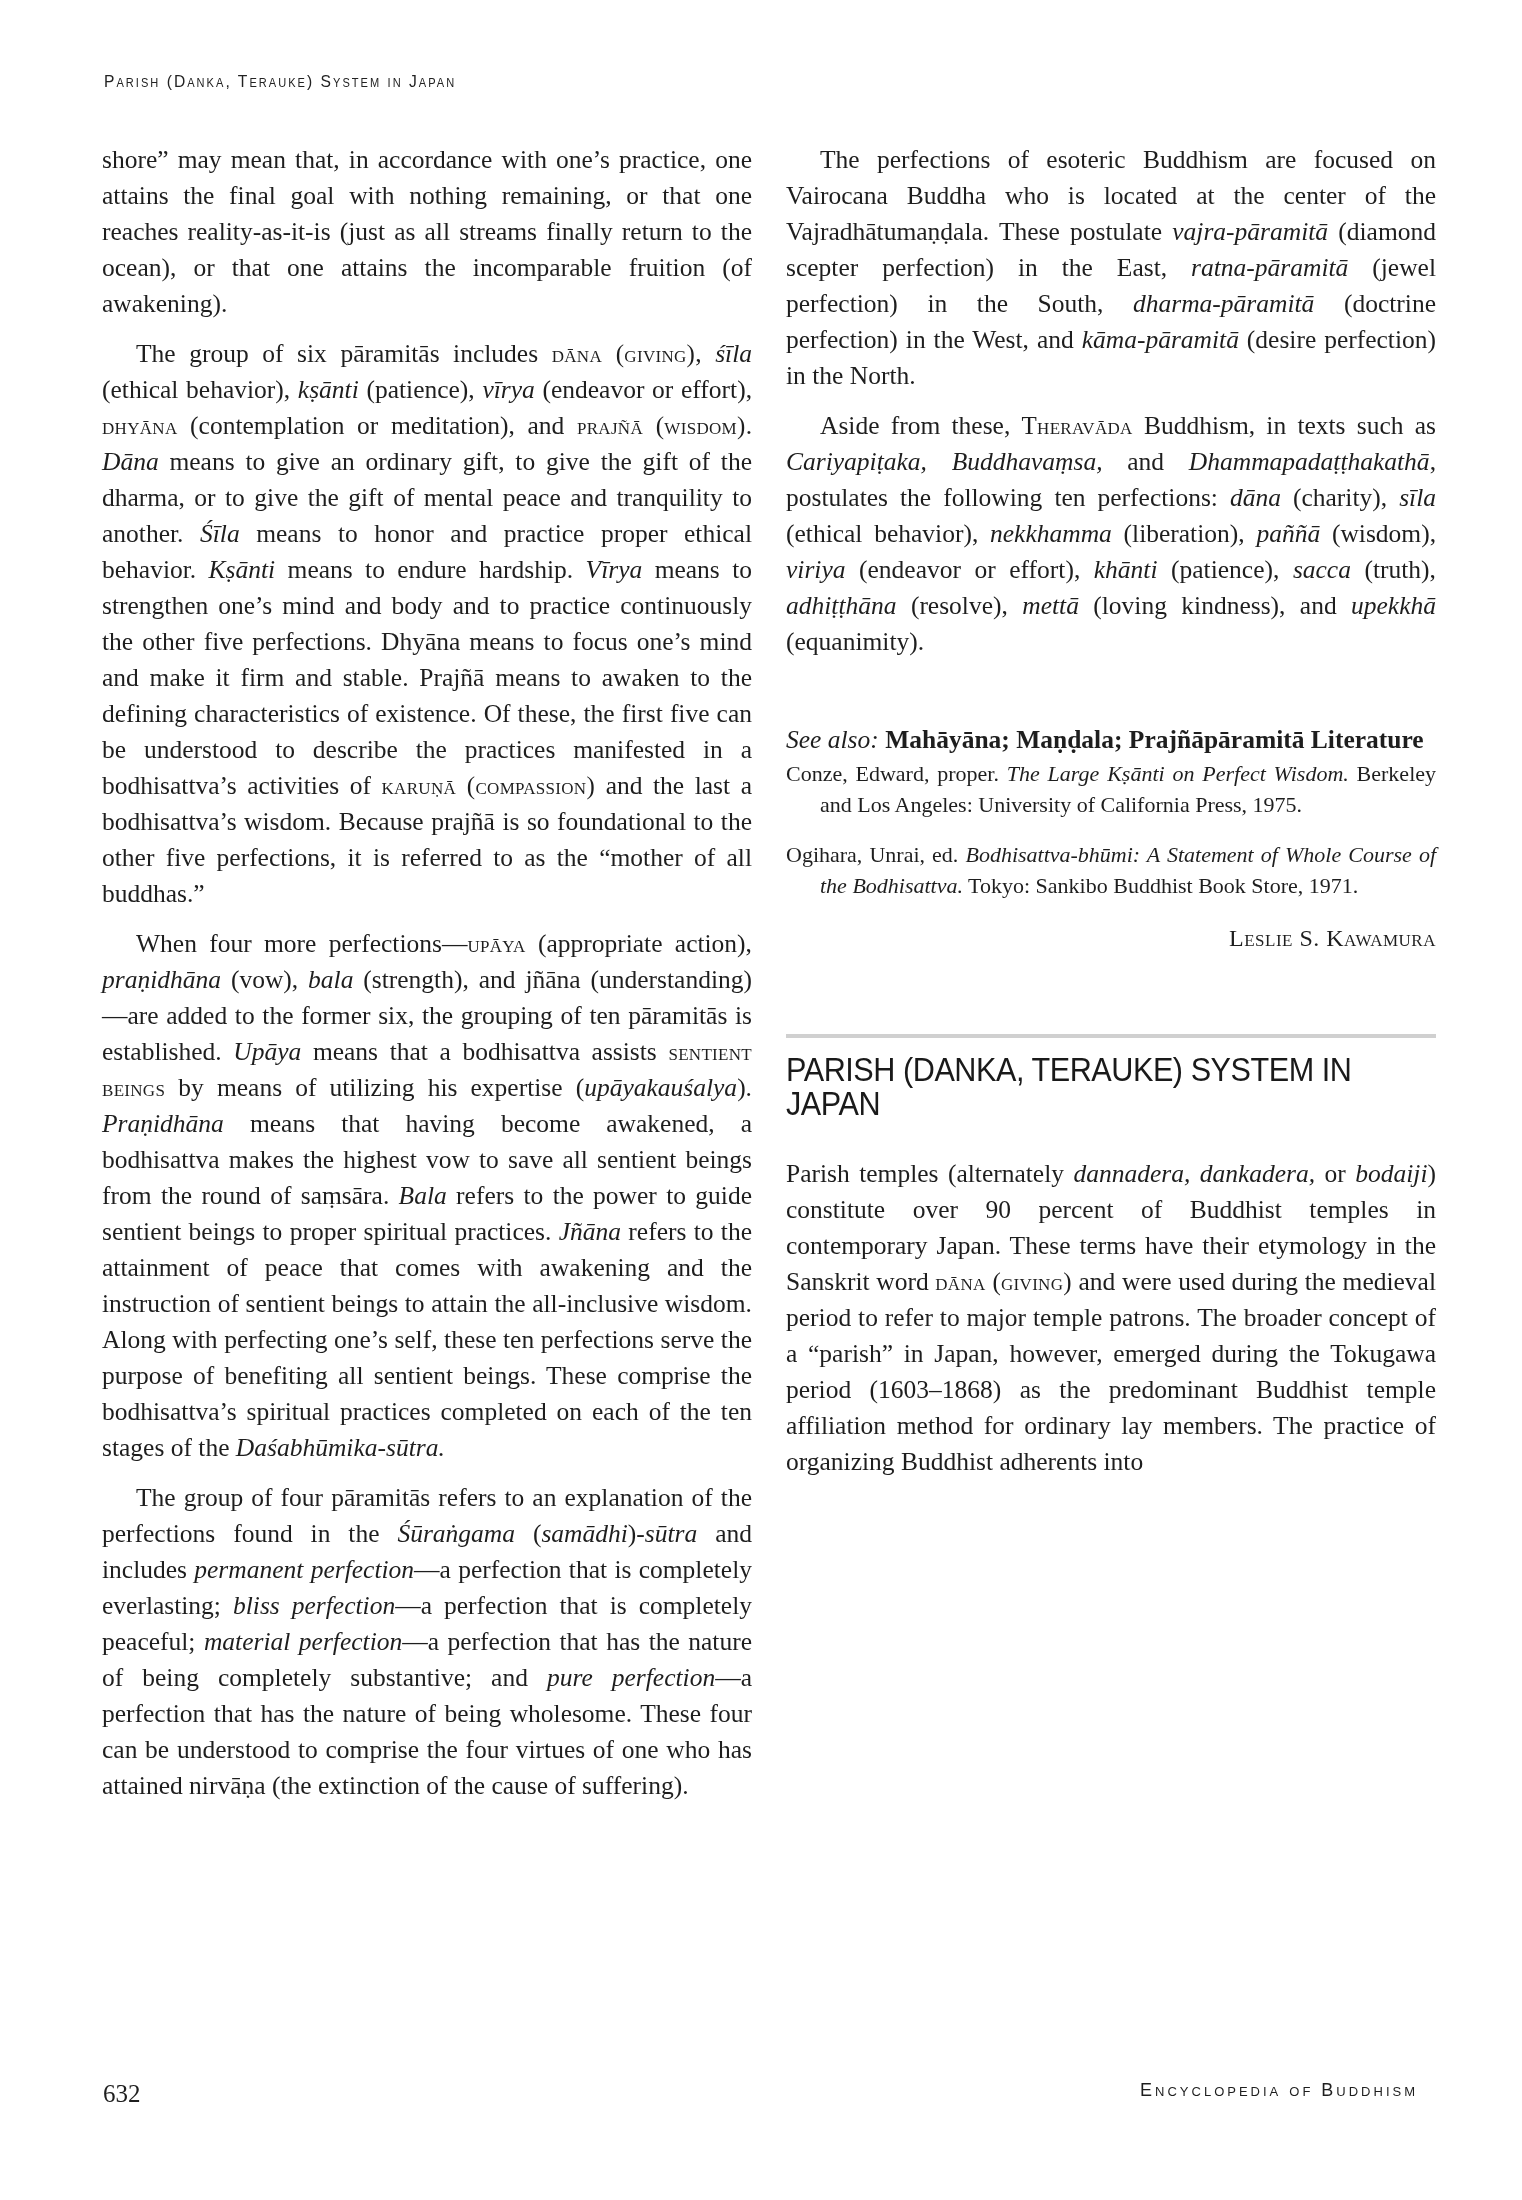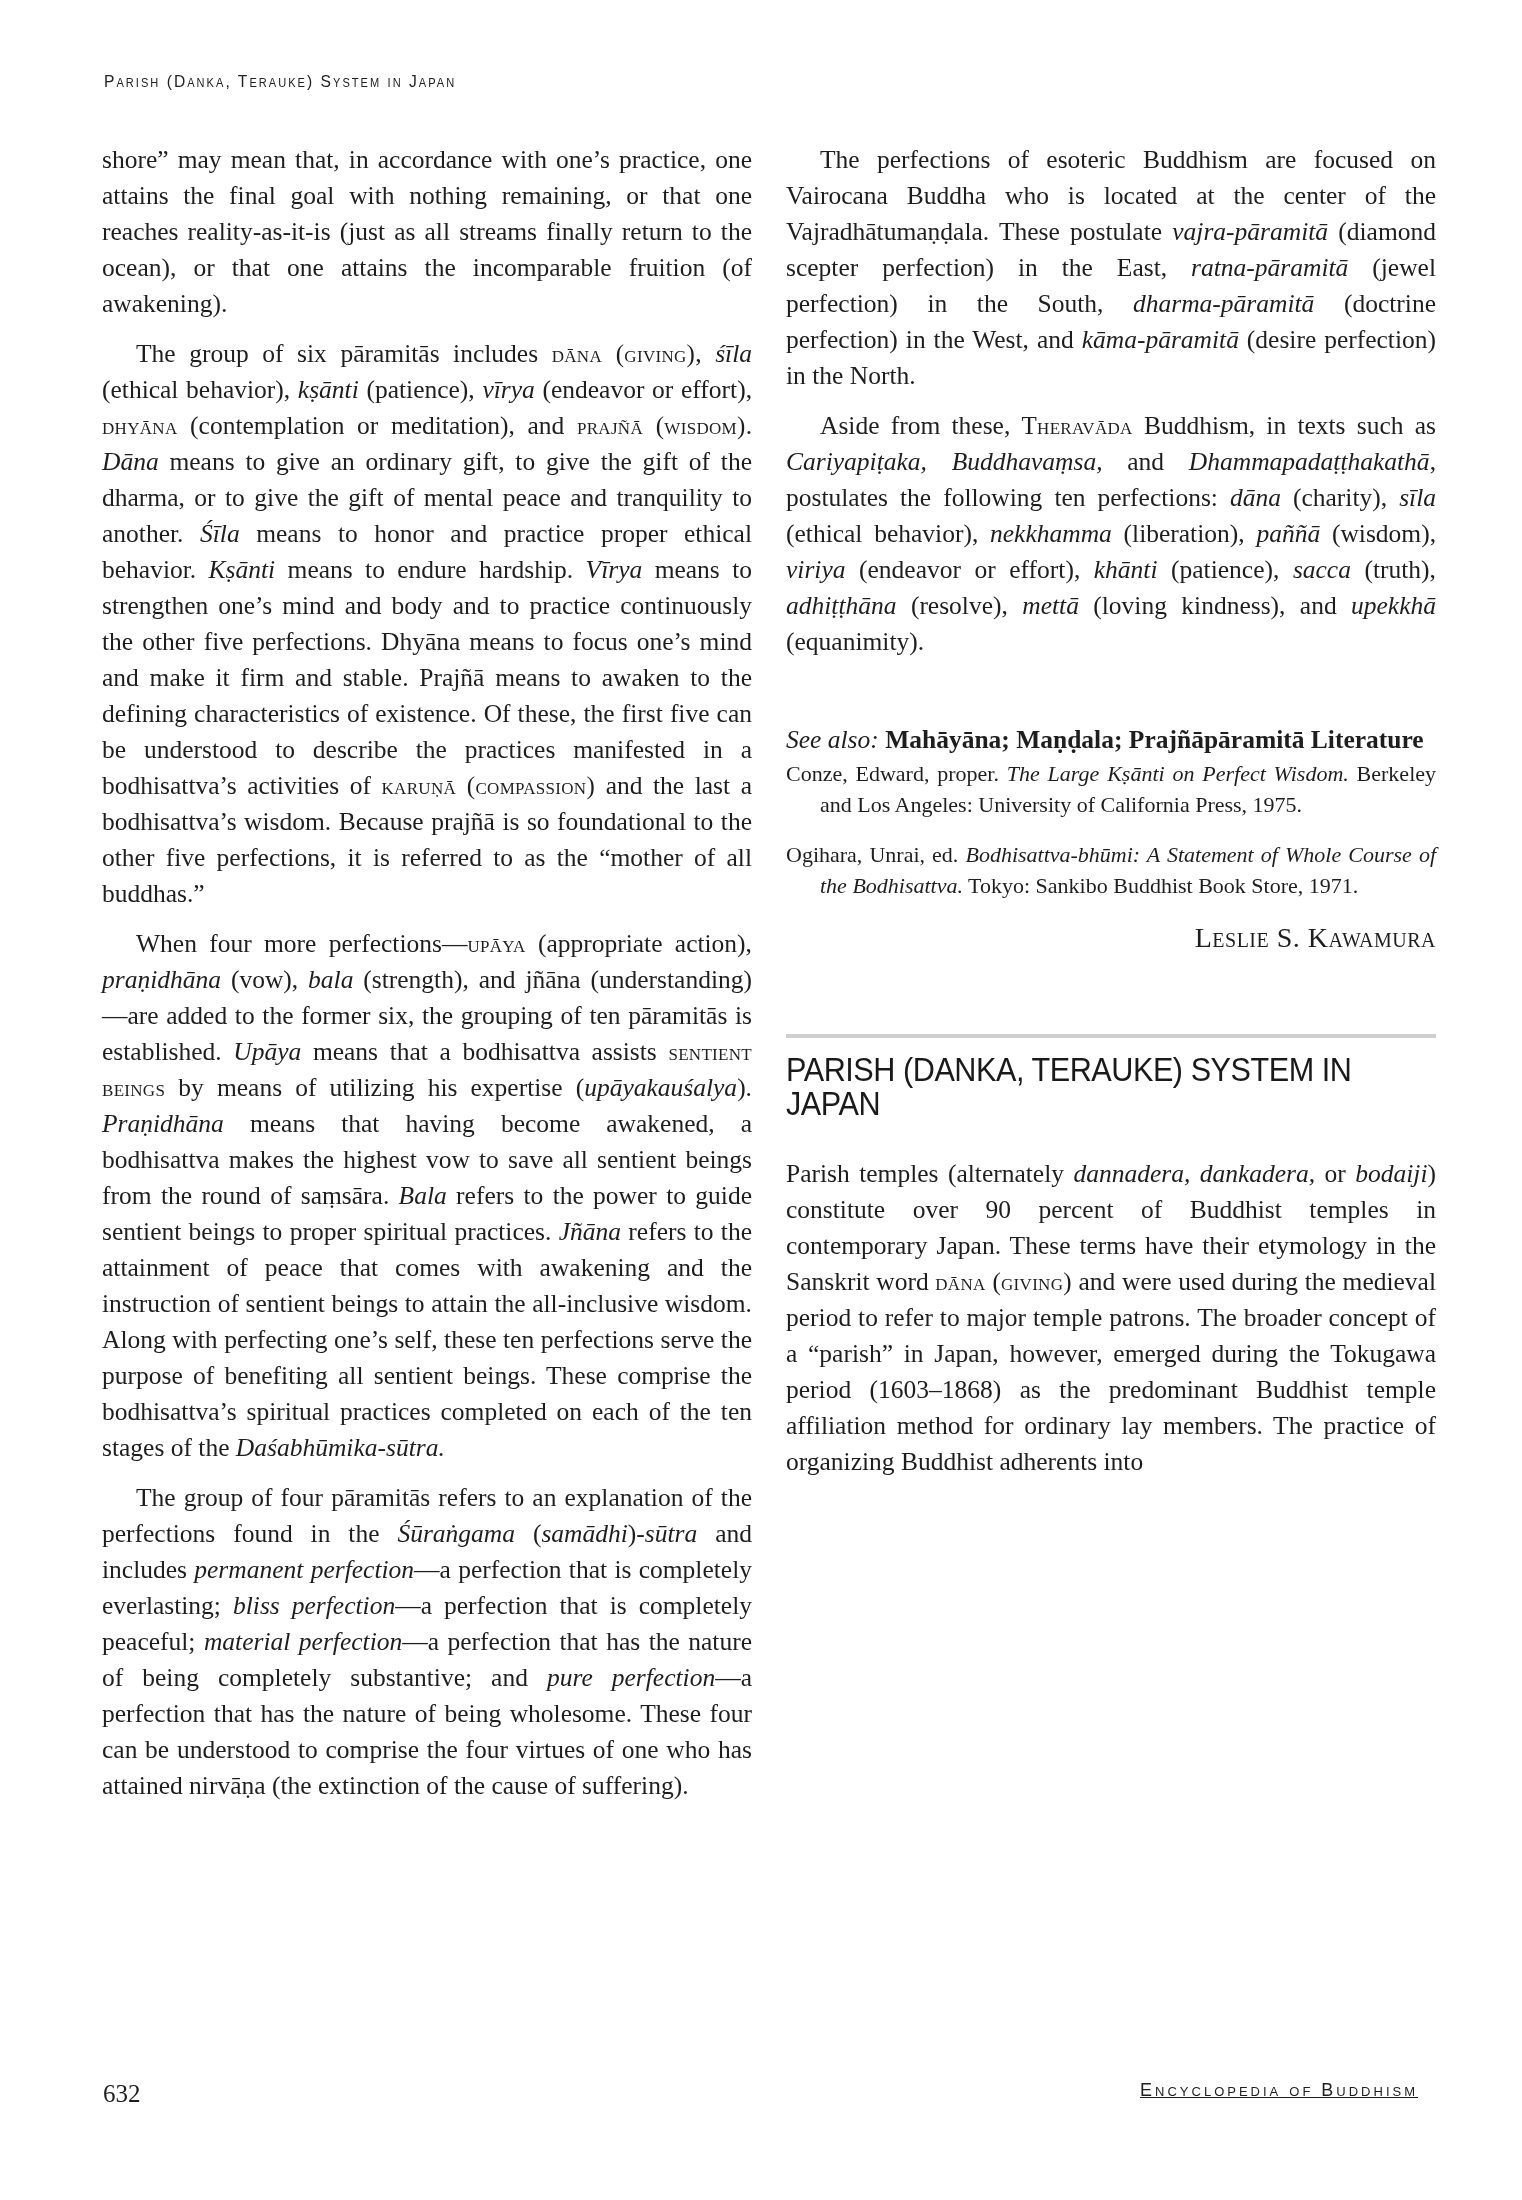--- a/index.html
+++ b/index.html
@@ -29,40 +29,40 @@
   .see-also { margin: 62px 0 0 0; text-indent: 0; text-align: left; }
   .see-also .links { font-weight: bold; }
   .bib-title {
     margin: 44px 0 18px 0; font-style: italic; font-weight: bold; font-size: 23px;
   }
   .bib-entry {
     font-size: 22px; line-height: 31px; margin: 0 0 19px 0;
     padding-left: 34px; text-indent: -34px; text-align: justify;
   }
   .author-sign {
-    text-align: right; font-variant: small-caps; font-size: 28px;
+    text-align: right; font-variant: small-caps; font-size: 24px;
     letter-spacing: 0.5px; margin: 18px 0 0 0;
   }
   .section-rule {
     height: 4px; background: #d0d0d0; margin: 78px 0 14px 0;
   }
   .section-heading {
     font-family: "Liberation Sans", "DejaVu Sans", sans-serif;
     font-size: 34px; line-height: 34px; font-weight: normal; margin: 0 0 36px 0;
     letter-spacing: -0.5px; color: #1a1a1a; text-align: left;
     transform: scaleX(0.9); transform-origin: left;
   }
   .footer-page {
     position: absolute; left: 103px; top: 2080px;
     font-family: "Liberation Serif", serif; font-size: 25px;
   }
   .footer-title {
     position: absolute; right: 104px; top: 2080px;
     font-family: "Liberation Sans", "DejaVu Sans", sans-serif;
-    font-size: 18px; letter-spacing: 3px; font-variant: small-caps; text-decoration: underline;
+    font-size: 18px; letter-spacing: 3px; font-variant: small-caps;
   }
 </style>
 </head>
 <body>
 
 <div class="running-head">Parish (Danka, Terauke) System in Japan</div>
 
 <div class="column col-left">
   <p class="para noindent">shore” may mean that, in accordance with one’s prac­tice, one attains the final goal with nothing remaining, or that one reaches reality-as-it-is (just as all streams finally return to the ocean), or that one attains the in­comparable fruition (of awakening).</p>
 

